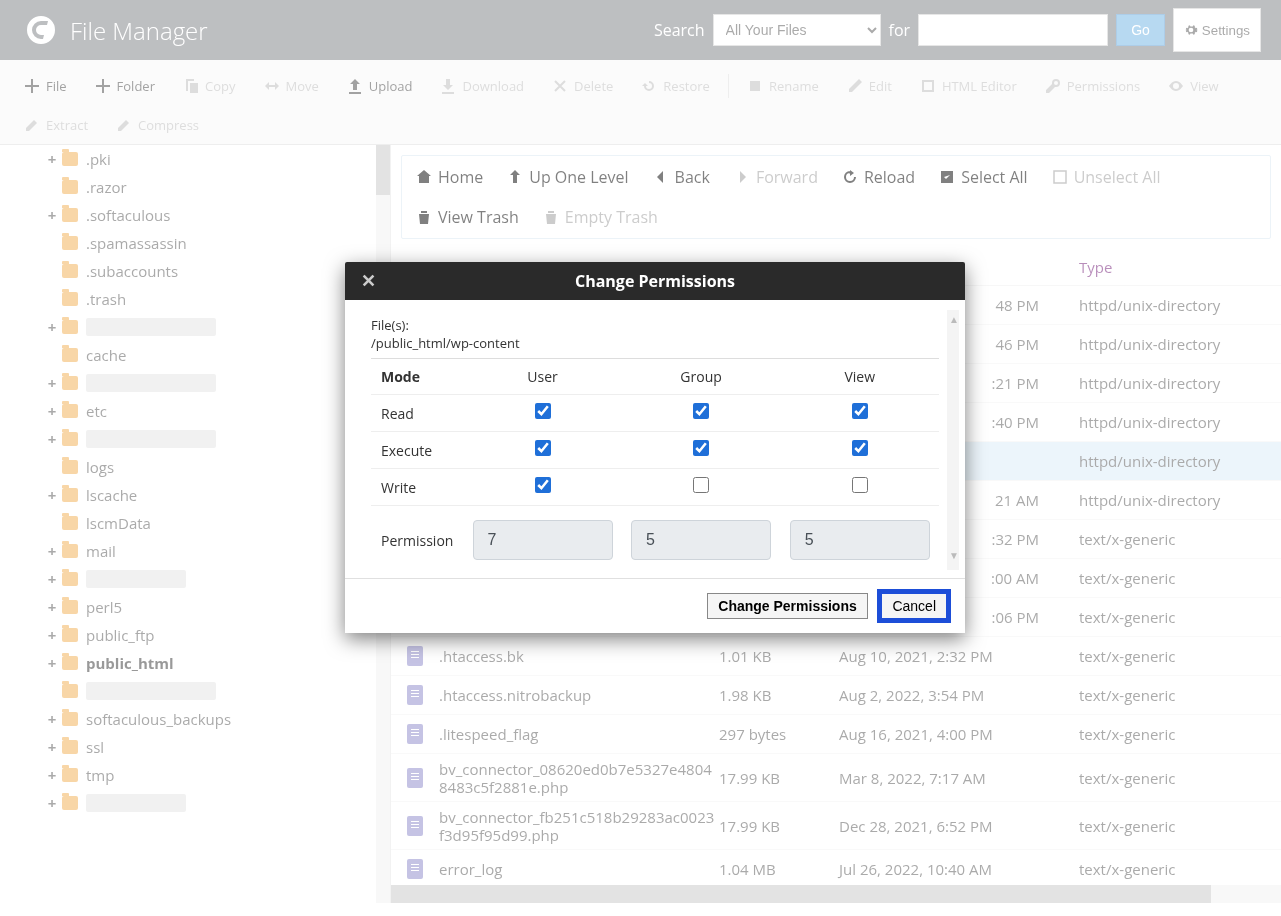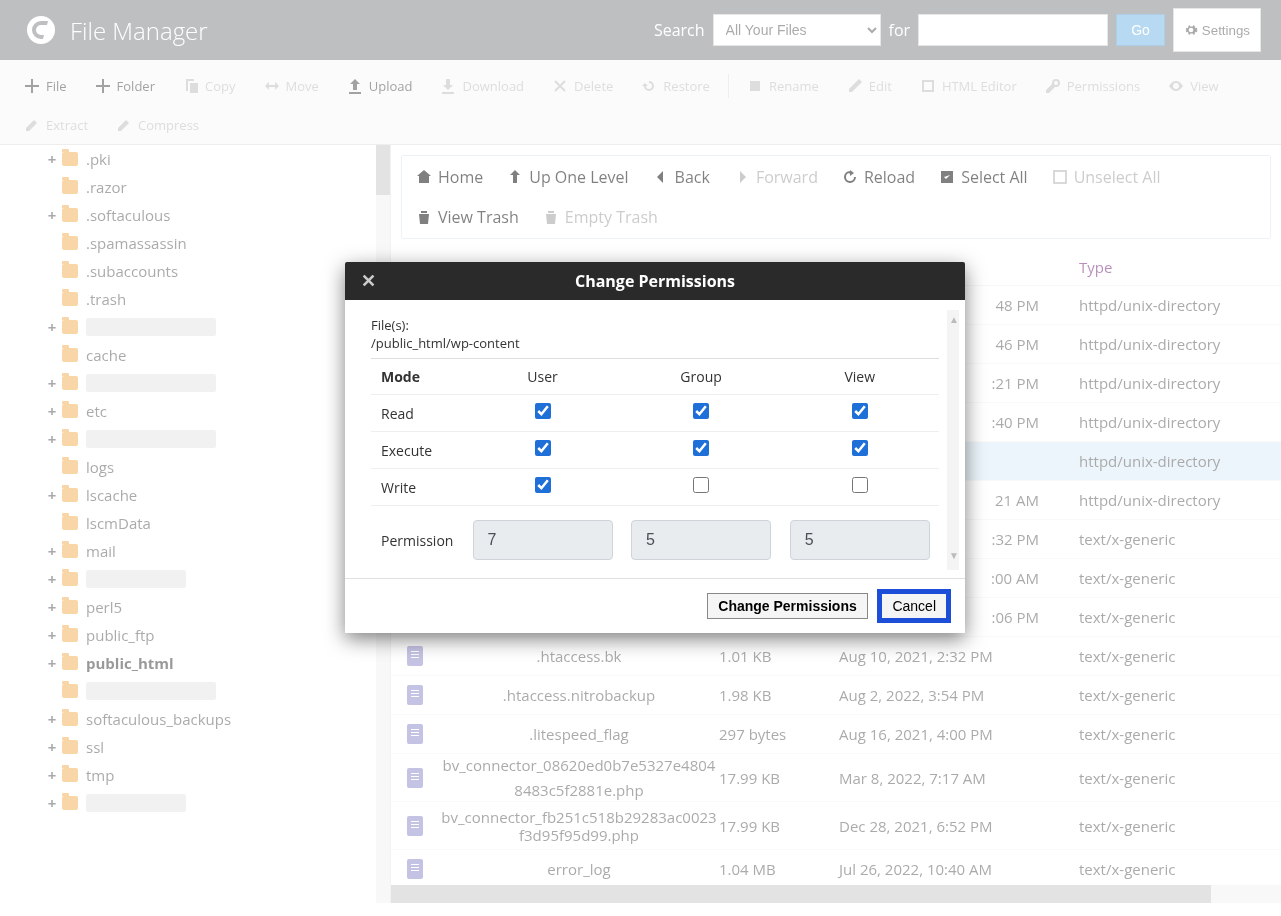--- a/index.html
+++ b/index.html
@@ -46,21 +46,21 @@
 .ct-btn.disabled { color: #999; }
 .ct-btn svg { width: 16px; height: 16px; fill: currentColor; }
 .file-head { display: flex; padding: 8px 14px; border-bottom: 1px solid #eee; font-size: 15px; color: #4a90d9; }
 .file-head .col-type { color: #701a75; }
 .file-list { flex: 1; overflow: hidden; position: relative; }
 .file-row { display: flex; align-items: center; padding: 8px 14px; border-bottom: 1px solid #f2f2f2; font-size: 15px; color: #555; height: 39px; }
 .file-row.selected { background: #d9eaf7; }
 .fi-icon { width: 20px; height: 20px; margin-right: 14px; display: inline-flex; align-items: center; justify-content: center; }
 .doc-icon { width: 16px; height: 20px; background: #8a86c9; border-radius: 2px; position: relative; }
 .doc-icon::after { content: ""; position: absolute; left: 4px; top: 5px; width: 8px; height: 1px; background: #fff; box-shadow: 0 3px 0 #fff, 0 6px 0 #fff; }
-.col-name { width: 280px; overflow: hidden; text-align: center; }
+.col-name { width: 280px; overflow: hidden; }
 .col-size { width: 120px; }
 .col-date { width: 240px; }
 .col-type { flex: 1; }
 .hscroll { height: 18px; background: #f0f0f0; position: relative; }
 .hscroll-thumb { position: absolute; left: 0; top: 0; height: 18px; width: 820px; background: #c7c7c7; }
 
 
 .modal { position: absolute; left: 345px; top: 262px; width: 620px; background: #fff; box-shadow: 0 6px 20px rgba(0,0,0,0.5); z-index: 10; border-radius: 2px; }
 .modal-title { background: #2a2a2a; color: #fff; text-align: center; padding: 8px 0; font-size: 16px; font-weight: 700; position: relative; border-radius: 2px 2px 0 0; }
 .modal-close { position: absolute; left: 16px; top: 6px; color: #ccc; font-size: 18px; cursor: pointer; font-weight: bold; }
@@ -502,21 +502,21 @@
           </span>
           <div class="col-name">.litespeed_flag</div>
           <div class="col-size">297 bytes</div>
           <div class="col-date">Aug 16, 2021, 4:00 PM</div>
           <div class="col-type">text/x-generic</div>
         </div>
         <div class="file-row" style="height: 48px;">
           <span class="fi-icon">
             <span class="doc-icon"></span>
           </span>
-          <div class="col-name" style="line-height: 25px; word-break: break-all;">bv_connector_08620ed0b7e5327e48048483c5f2881e.php</div>
+          <div class="col-name" style="line-height: 18px; word-break: break-all;">bv_connector_08620ed0b7e5327e48048483c5f2881e.php</div>
           <div class="col-size">17.99 KB</div>
           <div class="col-date">Mar 8, 2022, 7:17 AM</div>
           <div class="col-type">text/x-generic</div>
         </div>
         <div class="file-row" style="height: 48px;">
           <span class="fi-icon">
             <span class="doc-icon"></span>
           </span>
           <div class="col-name" style="line-height: 18px; word-break: break-all;">bv_connector_fb251c518b29283ac0023f3d95f95d99.php</div>
           <div class="col-size">17.99 KB</div>

